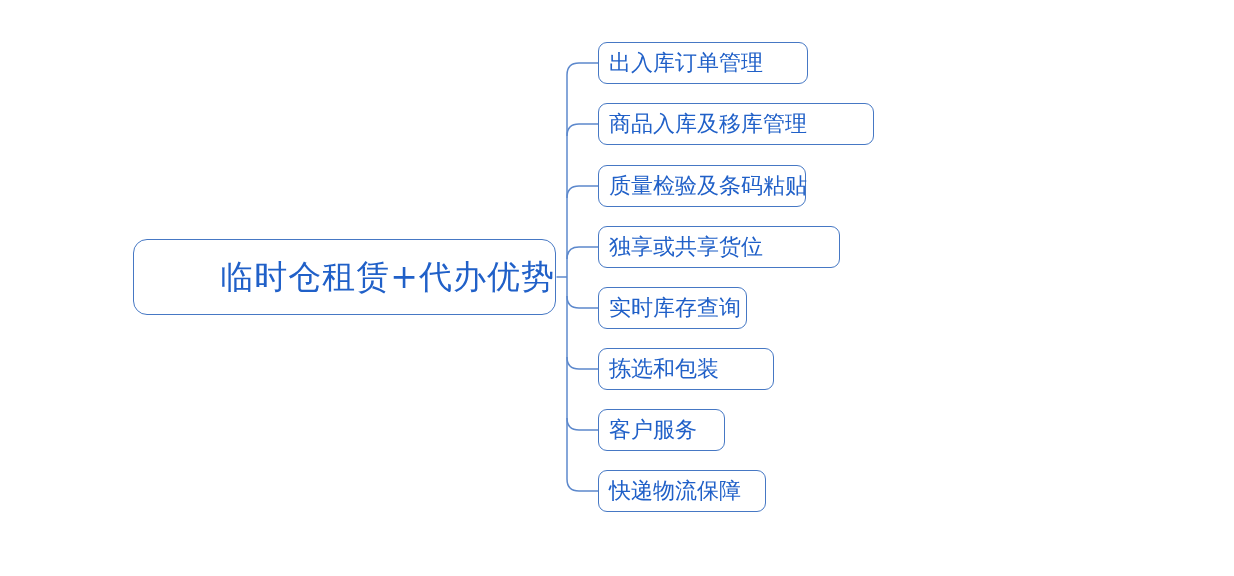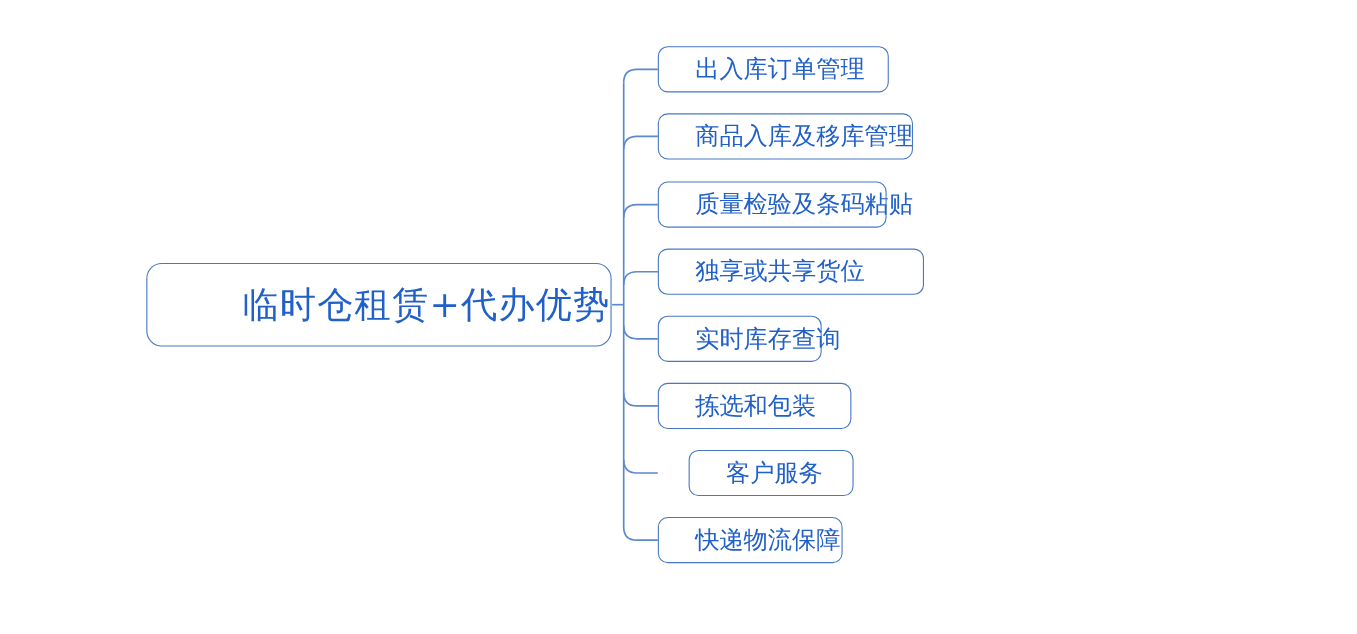--- a/index.html
+++ b/index.html
@@ -41,21 +41,21 @@
     justify-content: flex-end;
     font-size: 33px;
     color: #2060c8;
     letter-spacing: 1px;
   }
   .child-node {
     height: 42px;
     left: 598px;
     border: 1.5px solid #4678c4;
     border-radius: 9px;
-    padding-left: 33px;
+    padding-left: 10px;
     font-size: 22px;
     color: #2060c8;
     justify-content: flex-start;
   }
 </style>
 </head>
 <body>
 
 <div id="canvas">
 
@@ -73,40 +73,40 @@
     </svg>
 
   <div class="node root-node">
     <span>临时仓租赁+代办优势</span>
   </div>
 
     <div class="node child-node" style="top: 42px; width: 210px;">
       <span>出入库订单管理</span>
     </div>
 
-    <div class="node child-node" style="top: 103px; width: 232px;">
+    <div class="node child-node" style="top: 103px; width: 276px;">
       <span>商品入库及移库管理</span>
     </div>
 
     <div class="node child-node" style="top: 165px; width: 208px;">
       <span>质量检验及条码粘贴</span>
     </div>
 
     <div class="node child-node" style="top: 226px; width: 242px;">
       <span>独享或共享货位</span>
     </div>
 
     <div class="node child-node" style="top: 287px; width: 149px;">
       <span>实时库存查询</span>
     </div>
 
     <div class="node child-node" style="top: 348px; width: 176px;">
       <span>拣选和包装</span>
     </div>
 
-    <div class="node child-node" style="top: 409px; width: 150px; margin-left: 28px;">
+    <div class="node child-node" style="top: 409px; width: 127px;">
       <span>客户服务</span>
     </div>
 
     <div class="node child-node" style="top: 470px; width: 168px;">
       <span>快递物流保障</span>
     </div>
   </div>
 
 </body></html>

